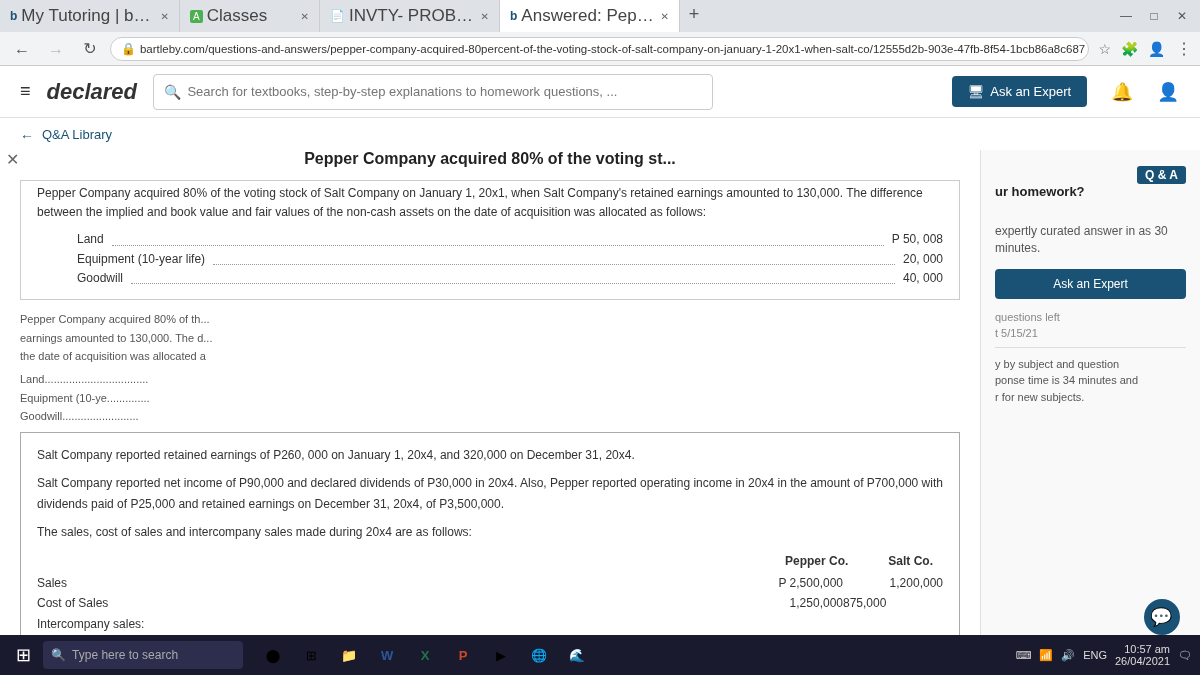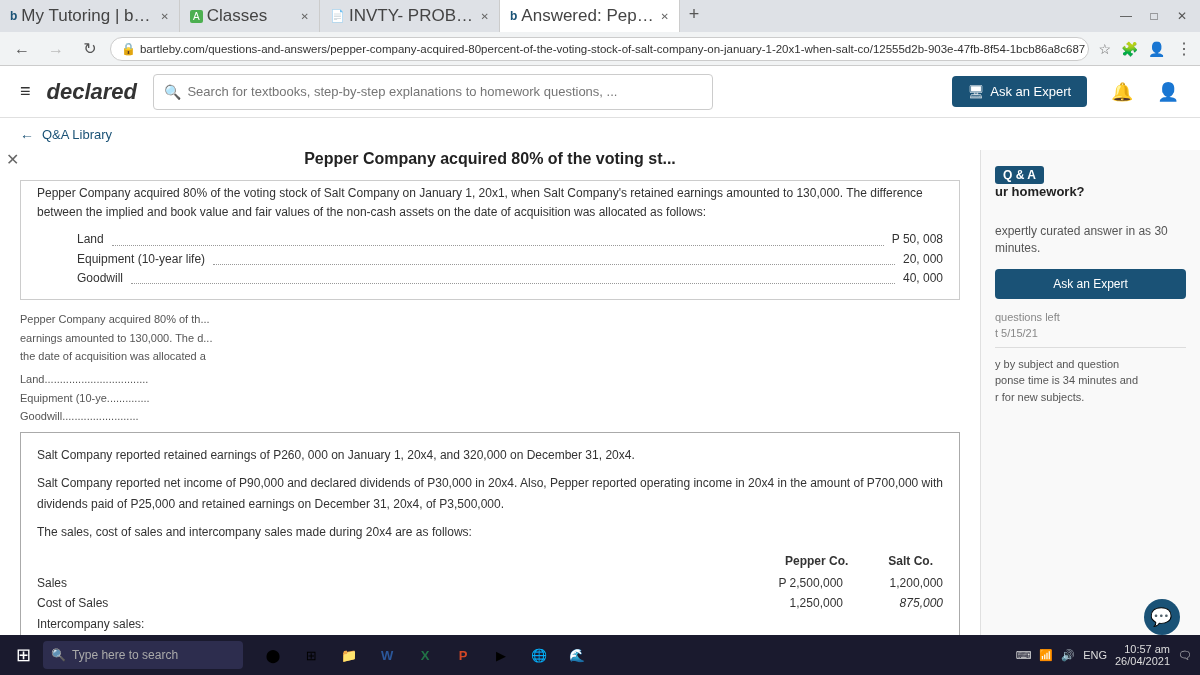--- a/index.html
+++ b/index.html
@@ -186,21 +186,21 @@
           <span>Salt Co.</span>
         </div>
         <div style="display:flex;">
           <span style="flex:1;">Sales</span>
           <span style="width:100px;text-align:right;">P 2,500,000</span>
           <span style="width:100px;text-align:right;">1,200,000</span>
         </div>
         <div style="display:flex;">
           <span style="flex:1;">Cost of Sales</span>
           <span style="width:100px;text-align:right;">1,250,000</span>
-          <span style="width:100px;text-align:right;font-style:italic;">875,000</span>
+          <span style="width:100px;">875,000</span>
         </div>
         <div>
           <span>Intercompany sales:</span>
           <div style="display:flex;padding-left:16px;">
             <span style="flex:1;">Pepper to Salt</span>
             <span style="width:100px;text-align:right;">320, 000</span>
             <span style="width:100px;text-align:right;"></span>
           </div>
           <div style="display:flex;padding-left:16px;">
             <span style="flex:1;">Salt to Pepper</span>
@@ -208,21 +208,21 @@
             <span style="width:100px;text-align:right;">290, 000</span>
           </div>
         </div>
       </div>
 
     </div>
 
   </div>
 
   <div class="right-sidebar">
-    <div style="display:flex;">
+    <div style="display:flex;justify-content:flex-end;">
       <span style="background:#1a5276;color:#fff;padding:2px 8px;border-radius:3px;font-size:12px;font-weight:bold;">Q &amp; A</span>
     </div>
     <div class="sidebar-qna">
       <span>ur homework?</span>
     </div>
     <div class="sidebar-text">
       <span>expertly curated answer in as 30 minutes.</span>
     </div>
     <button class="ask-expert-side-btn">Ask an Expert</button>
     <div class="questions-left">

